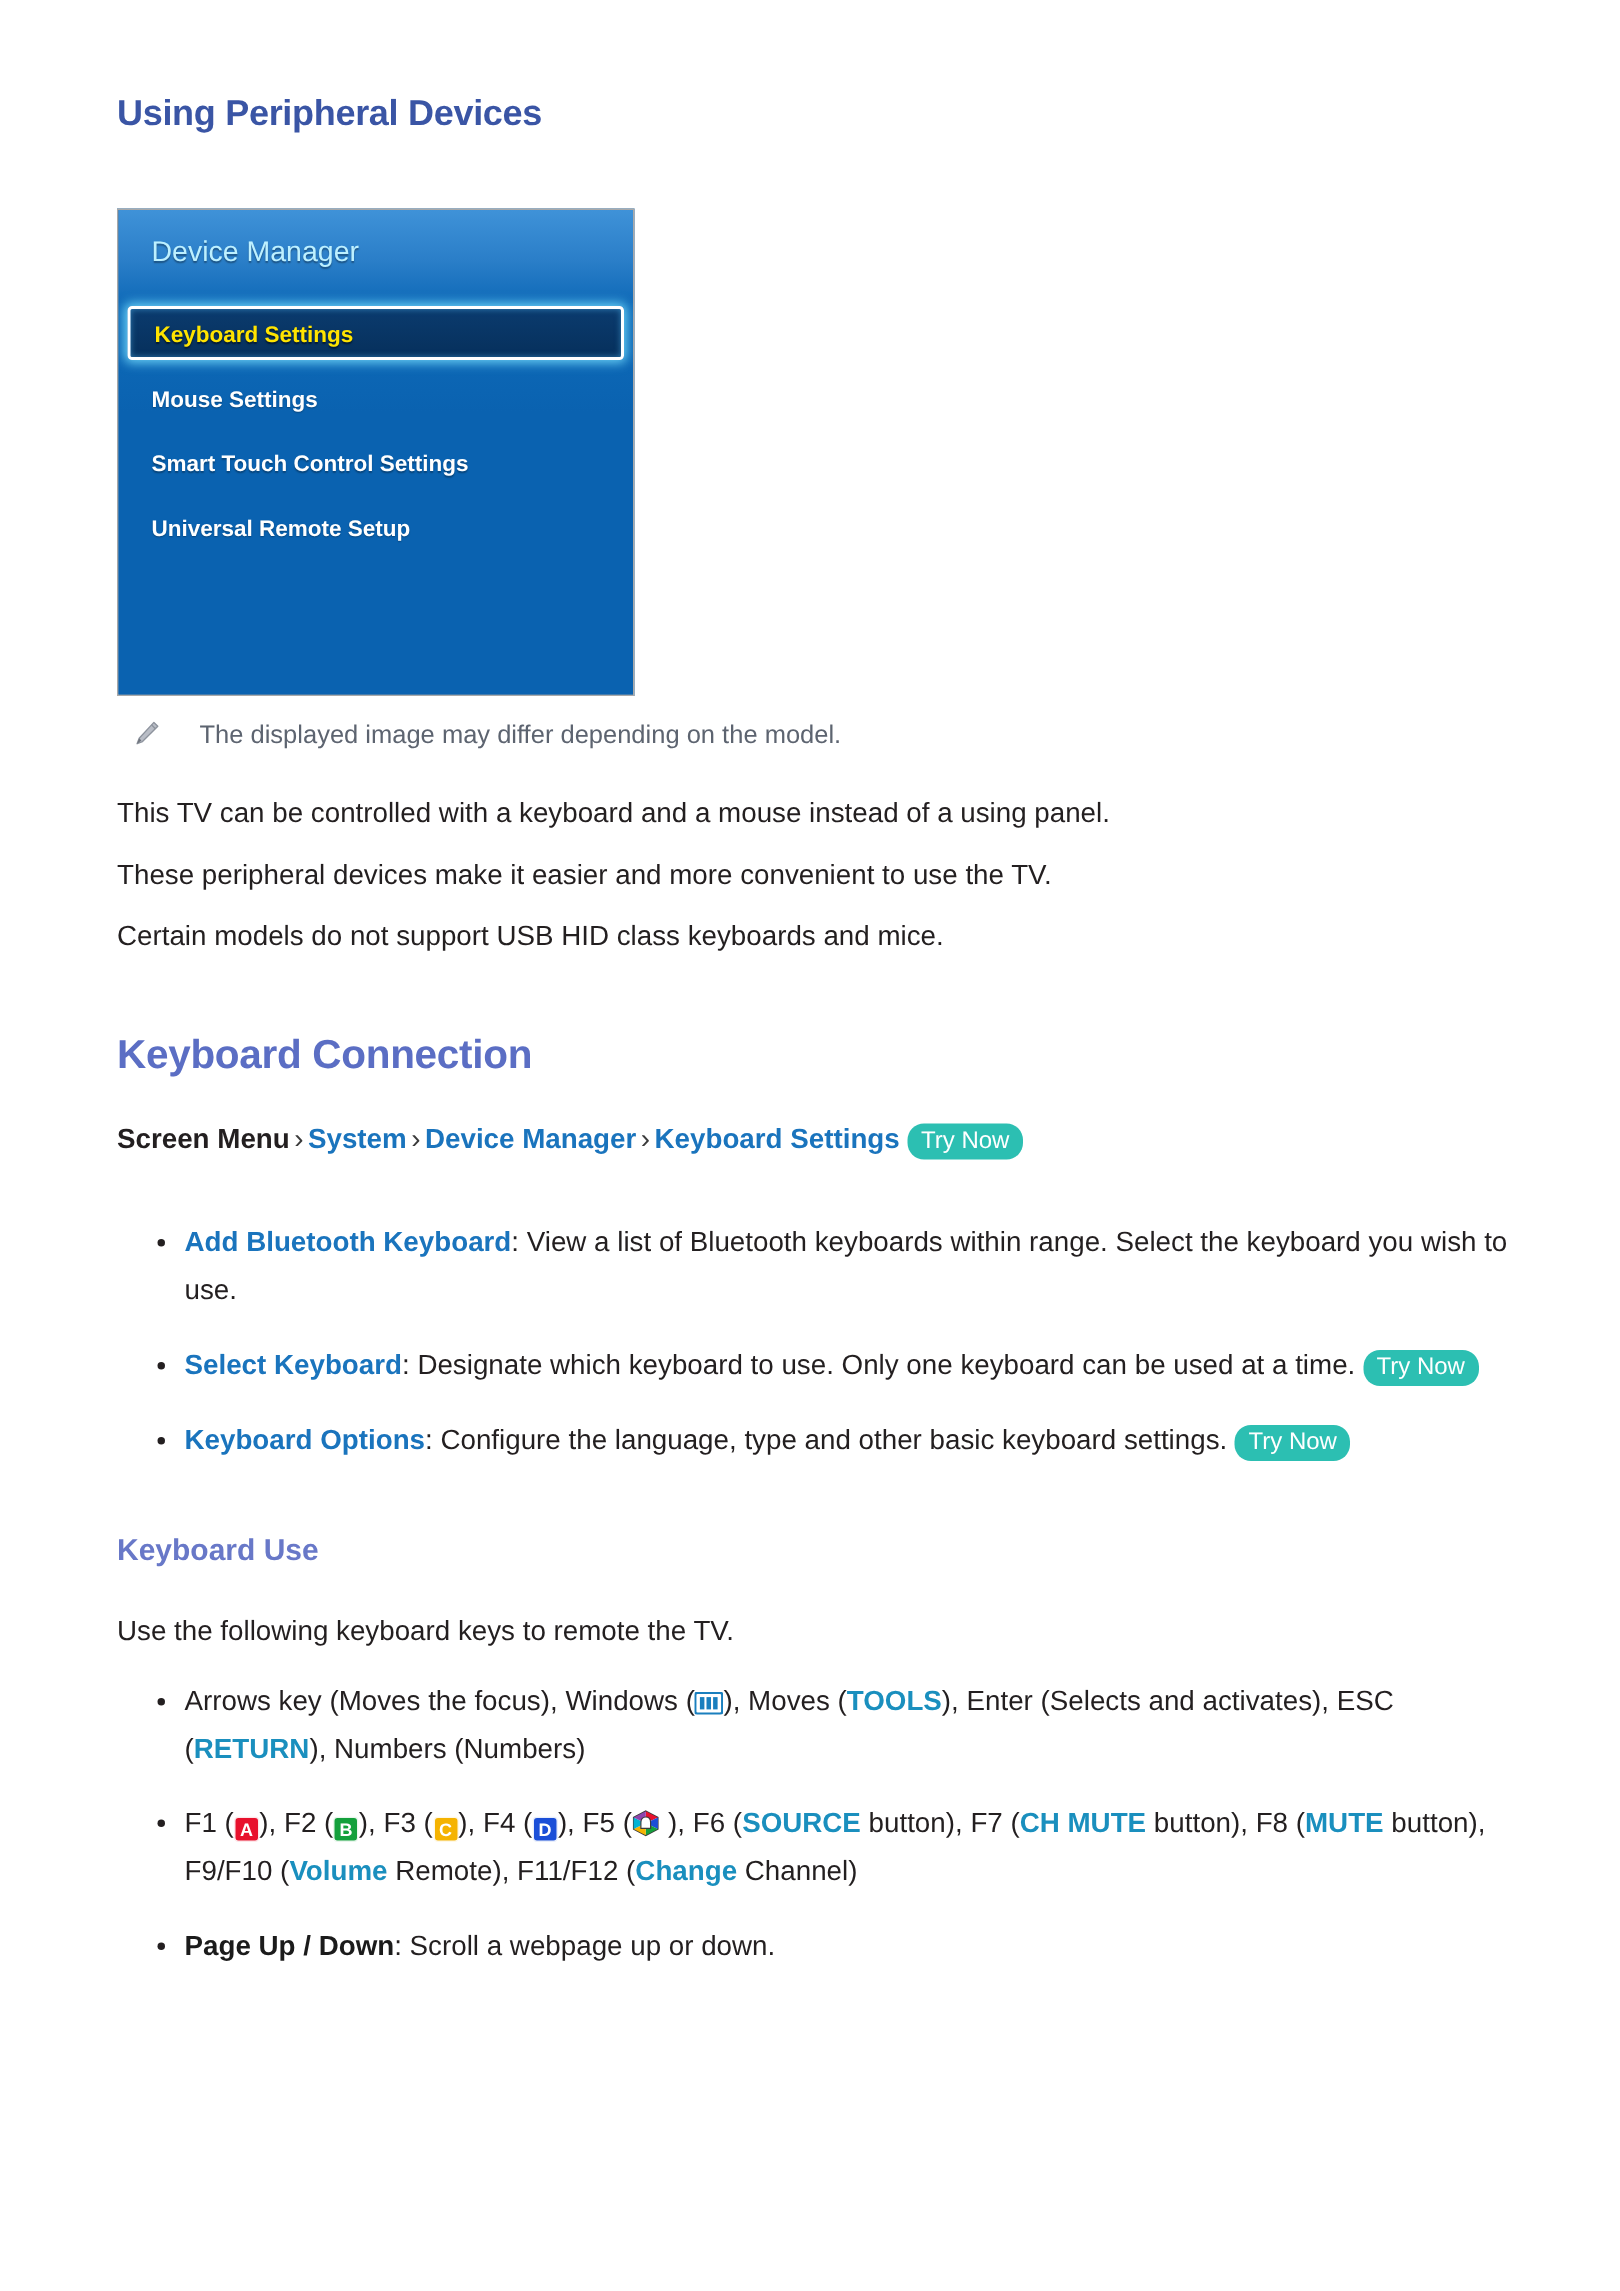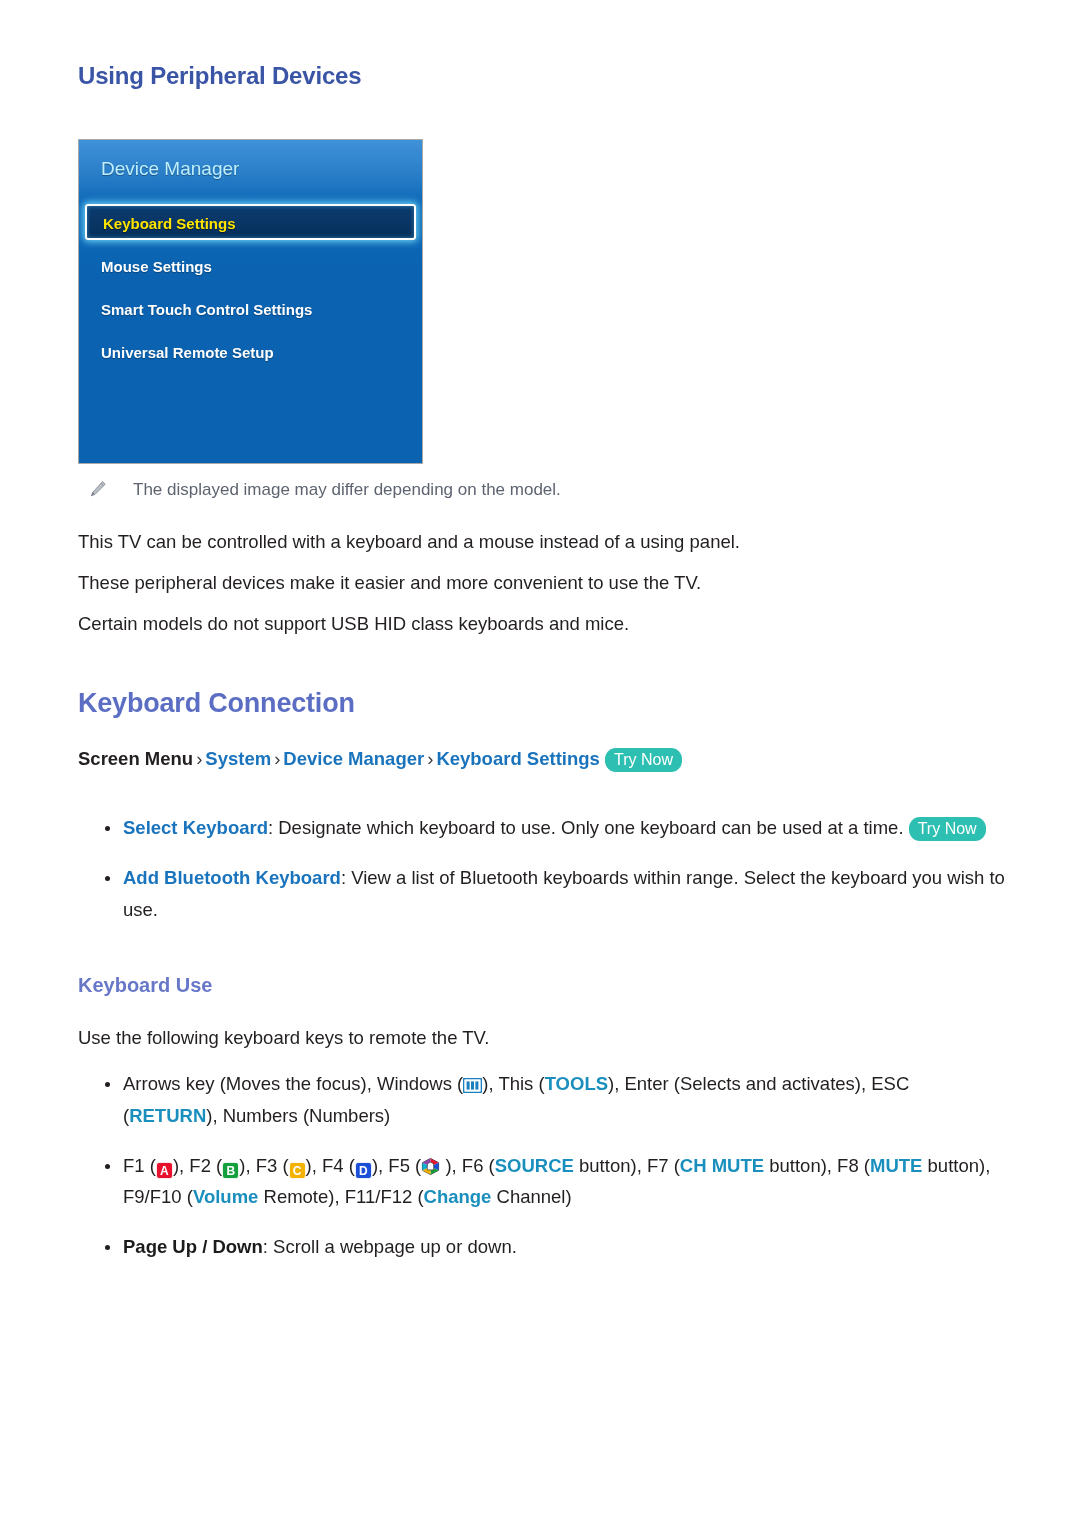--- a/index.html
+++ b/index.html
@@ -283,40 +283,41 @@
     <div class="gap-md"></div>
 
     <div class="breadcrumb">
       <span class="plain">Screen Menu</span><span class="sep">›</span><span class="crumb">System</span><span class="sep">›</span><span class="crumb">Device Manager</span><span class="sep">›</span><span class="crumb">Keyboard Settings</span> <span class="try-now">Try Now</span>
     </div>
 
     <div class="gap-md"></div>
 
 
     <ul class="bullets">
+      <li><span class="term">Add Bluetooth Keyboard</span><span>: View a list of Bluetooth keyboards within range. Select the keyboard you wish to use.</span></li>
       <li><span class="term">Select Keyboard</span><span>: Designate which keyboard to use. Only one keyboard can be used at a time.</span> <span class="try-now">Try Now</span></li>
-      <li><span class="term">Add Bluetooth Keyboard</span><span>: View a list of Bluetooth keyboards within range. Select the keyboard you wish to use.</span></li>
+      <li><span class="term">Keyboard Options</span><span>: Configure the language, type and other basic keyboard settings.</span> <span class="try-now">Try Now</span></li>
     </ul>
 
     <div class="gap-lg"></div>
 
     <h3 class="sub-title">Keyboard Use</h3>
 
     <div class="gap-md"></div>
 
     <p class="body">Use the following keyboard keys to remote the TV.</p>
 
     <ul class="bullets">
 
       <li><span>Arrows key (Moves the focus), Windows (</span><span class="win-key"><svg viewBox="0 0 19 15" width="19" height="15" aria-hidden="true">
               <rect x="0.5" y="0.5" width="18" height="14" rx="1.5" fill="#ffffff" stroke="#1a7fbe" stroke-width="1.6"></rect>
               <rect x="3.6" y="3.4" width="3.0" height="8.2" fill="#1a7fbe"></rect>
               <rect x="8.0" y="3.4" width="3.0" height="8.2" fill="#1a7fbe"></rect>
               <rect x="12.4" y="3.4" width="3.0" height="8.2" fill="#1a7fbe"></rect>
-            </svg></span><span>), This (</span><span class="keyword">TOOLS</span><span>), Enter (Selects and activates), ESC (</span><span class="keyword">RETURN</span><span>), Numbers (Numbers)</span></li>
+            </svg></span><span>), Moves (</span><span class="keyword">TOOLS</span><span>), Enter (Selects and activates), ESC (</span><span class="keyword">RETURN</span><span>), Numbers (Numbers)</span></li>
 
       <li><span>F1 (</span><span class="chip chip-a">A</span><span>), F2 (</span><span class="chip chip-b">B</span><span>), F3 (</span><span class="chip chip-c">C</span><span>), F4 (</span><span class="chip chip-d">D</span><span>), F5 (</span><span class="hub-icon"><svg viewBox="0 0 20 20" width="19" height="19" aria-hidden="true">
               <polygon points="10,1.5 18.5,6 18.5,14 10,18.5 1.5,14 1.5,6" fill="#ffffff" stroke="#3b3b3b" stroke-width="1"></polygon>
               <polygon points="10,1.5 18.5,6 10,10" fill="#e8112d"></polygon>
               <polygon points="18.5,6 18.5,14 10,10" fill="#1b4fd8"></polygon>
               <polygon points="18.5,14 10,18.5 10,10" fill="#14a03c"></polygon>
               <polygon points="10,18.5 1.5,14 10,10" fill="#f5b301"></polygon>
               <polygon points="1.5,14 1.5,6 10,10" fill="#00b3d4"></polygon>
               <polygon points="1.5,6 10,1.5 10,10" fill="#8e44ad"></polygon>
               <path d="M6.6 9.4 C6.6 7.0 8.0 5.6 10 5.6 C12 5.6 13.4 7.0 13.4 9.4 L13.4 13.6 L6.6 13.6 Z" fill="#ffffff" stroke="#3b3b3b" stroke-width="0.8"></path>

